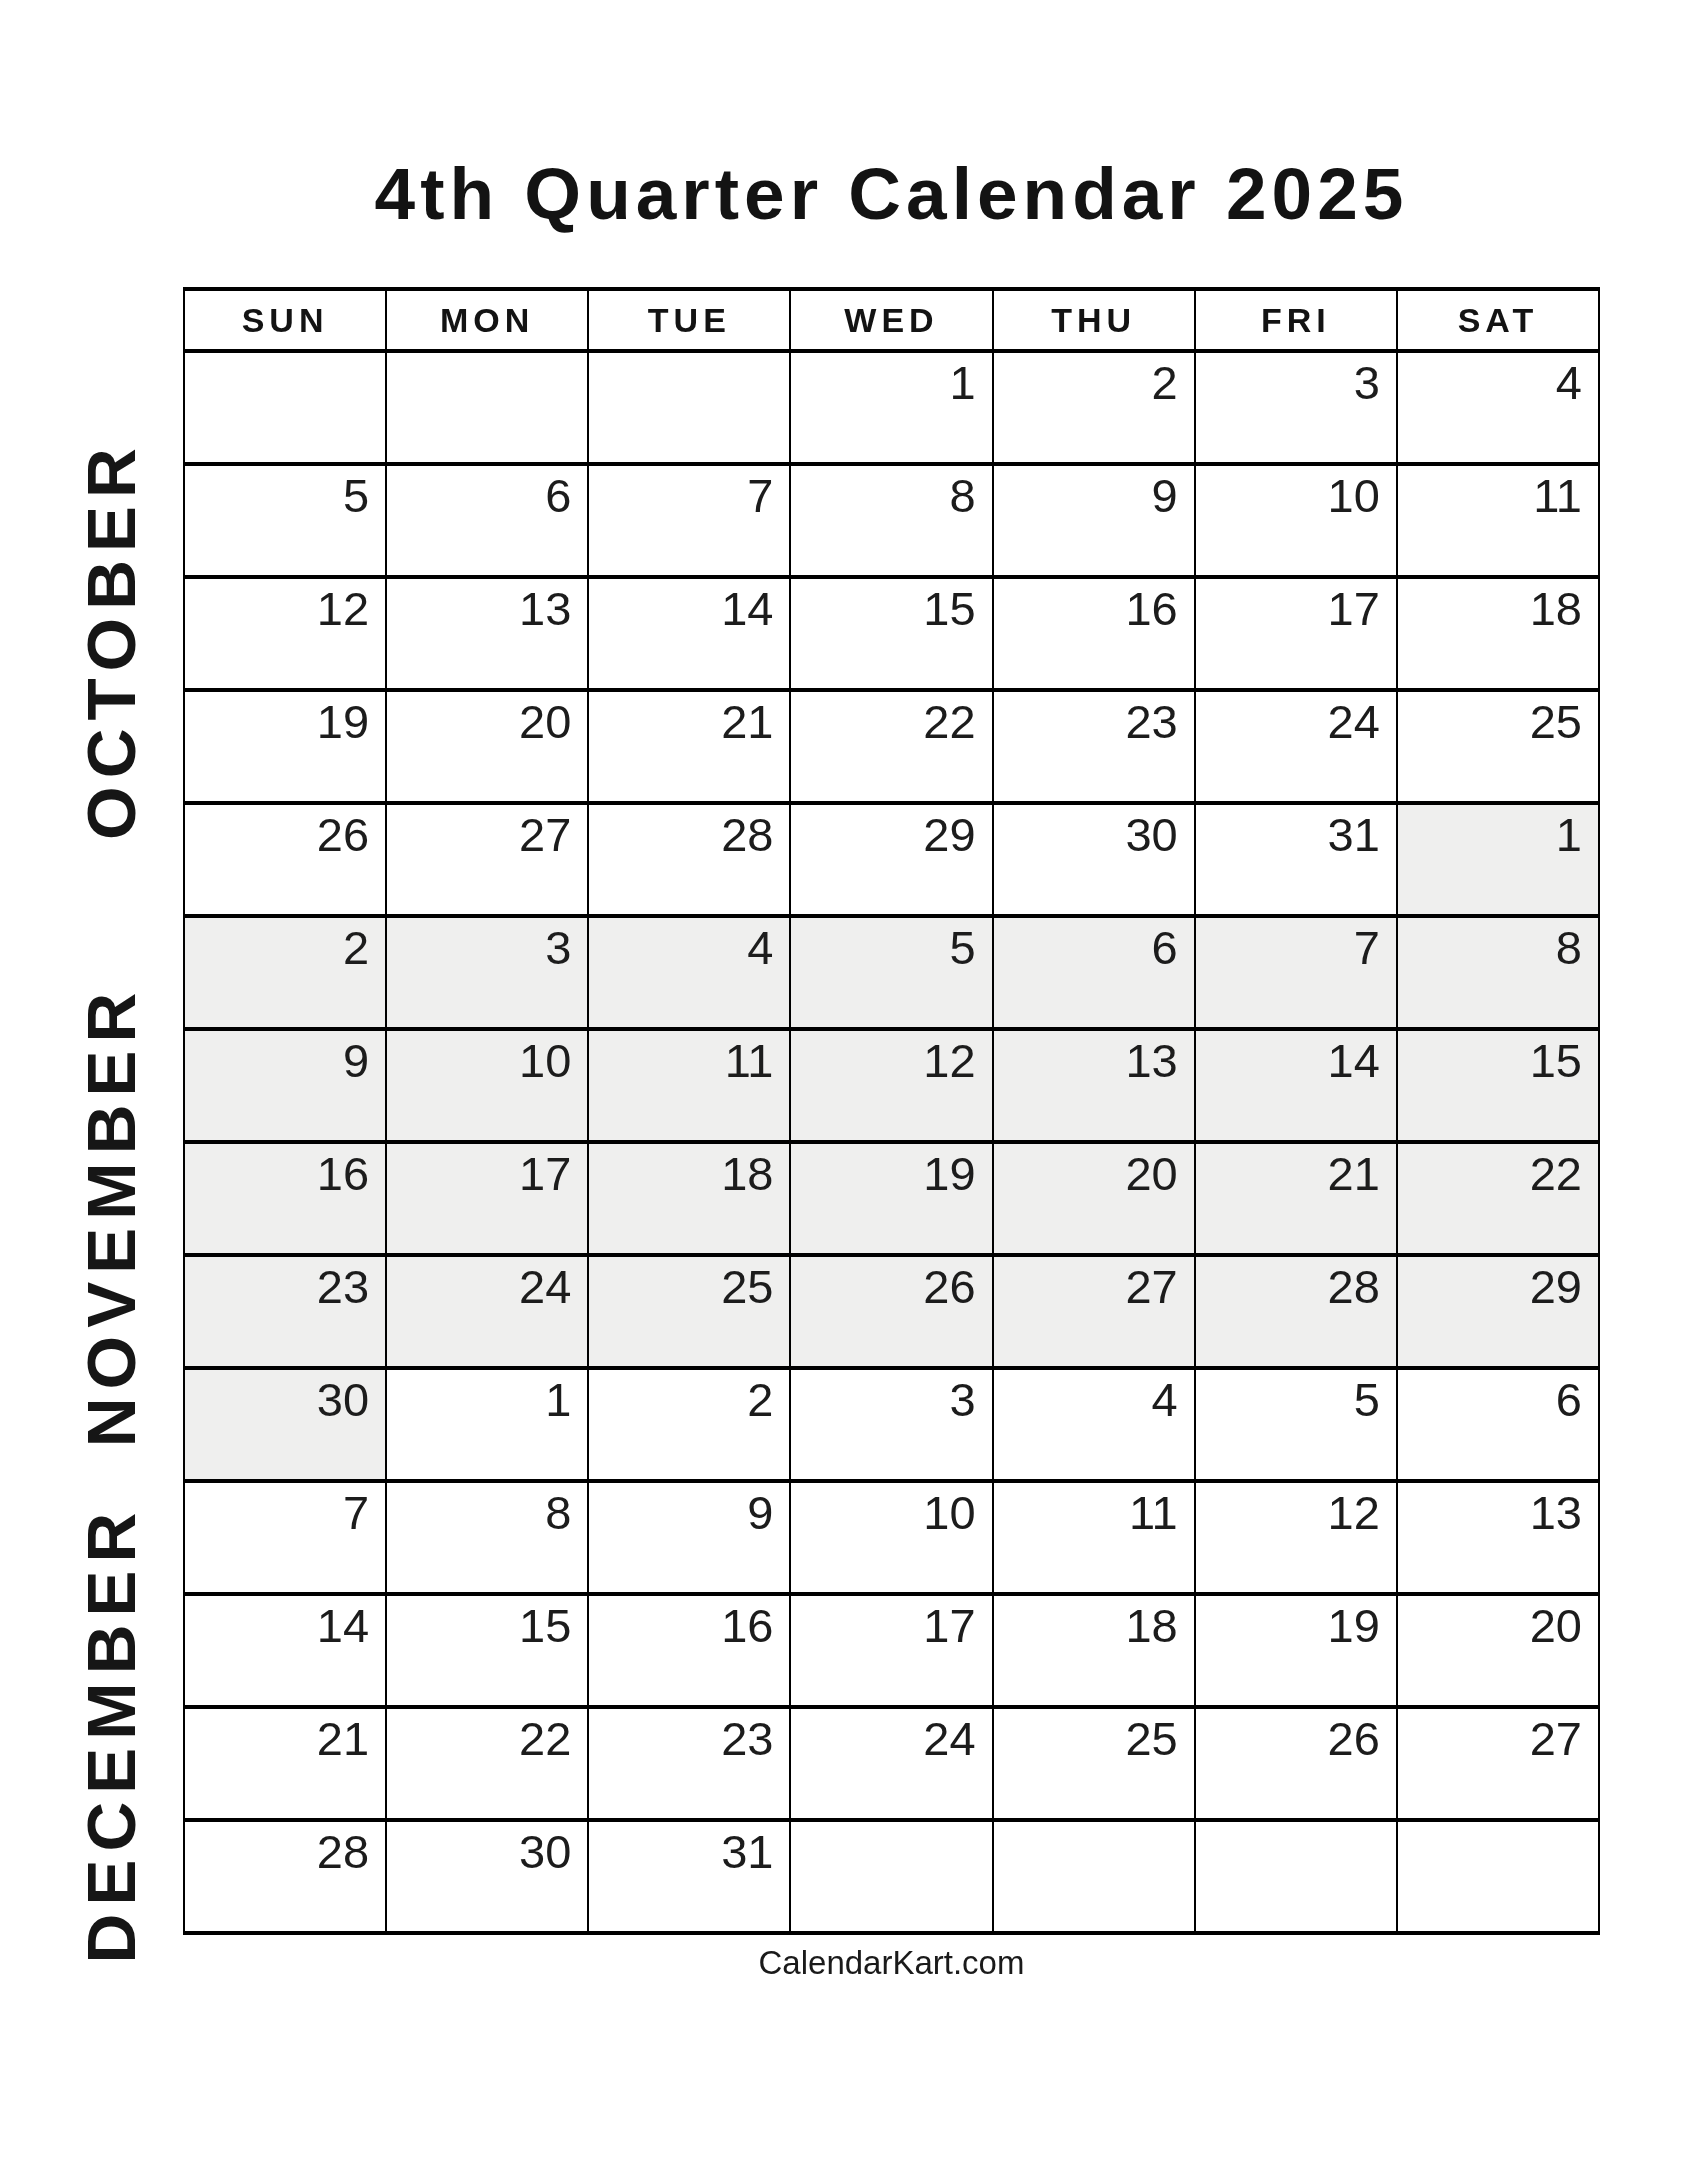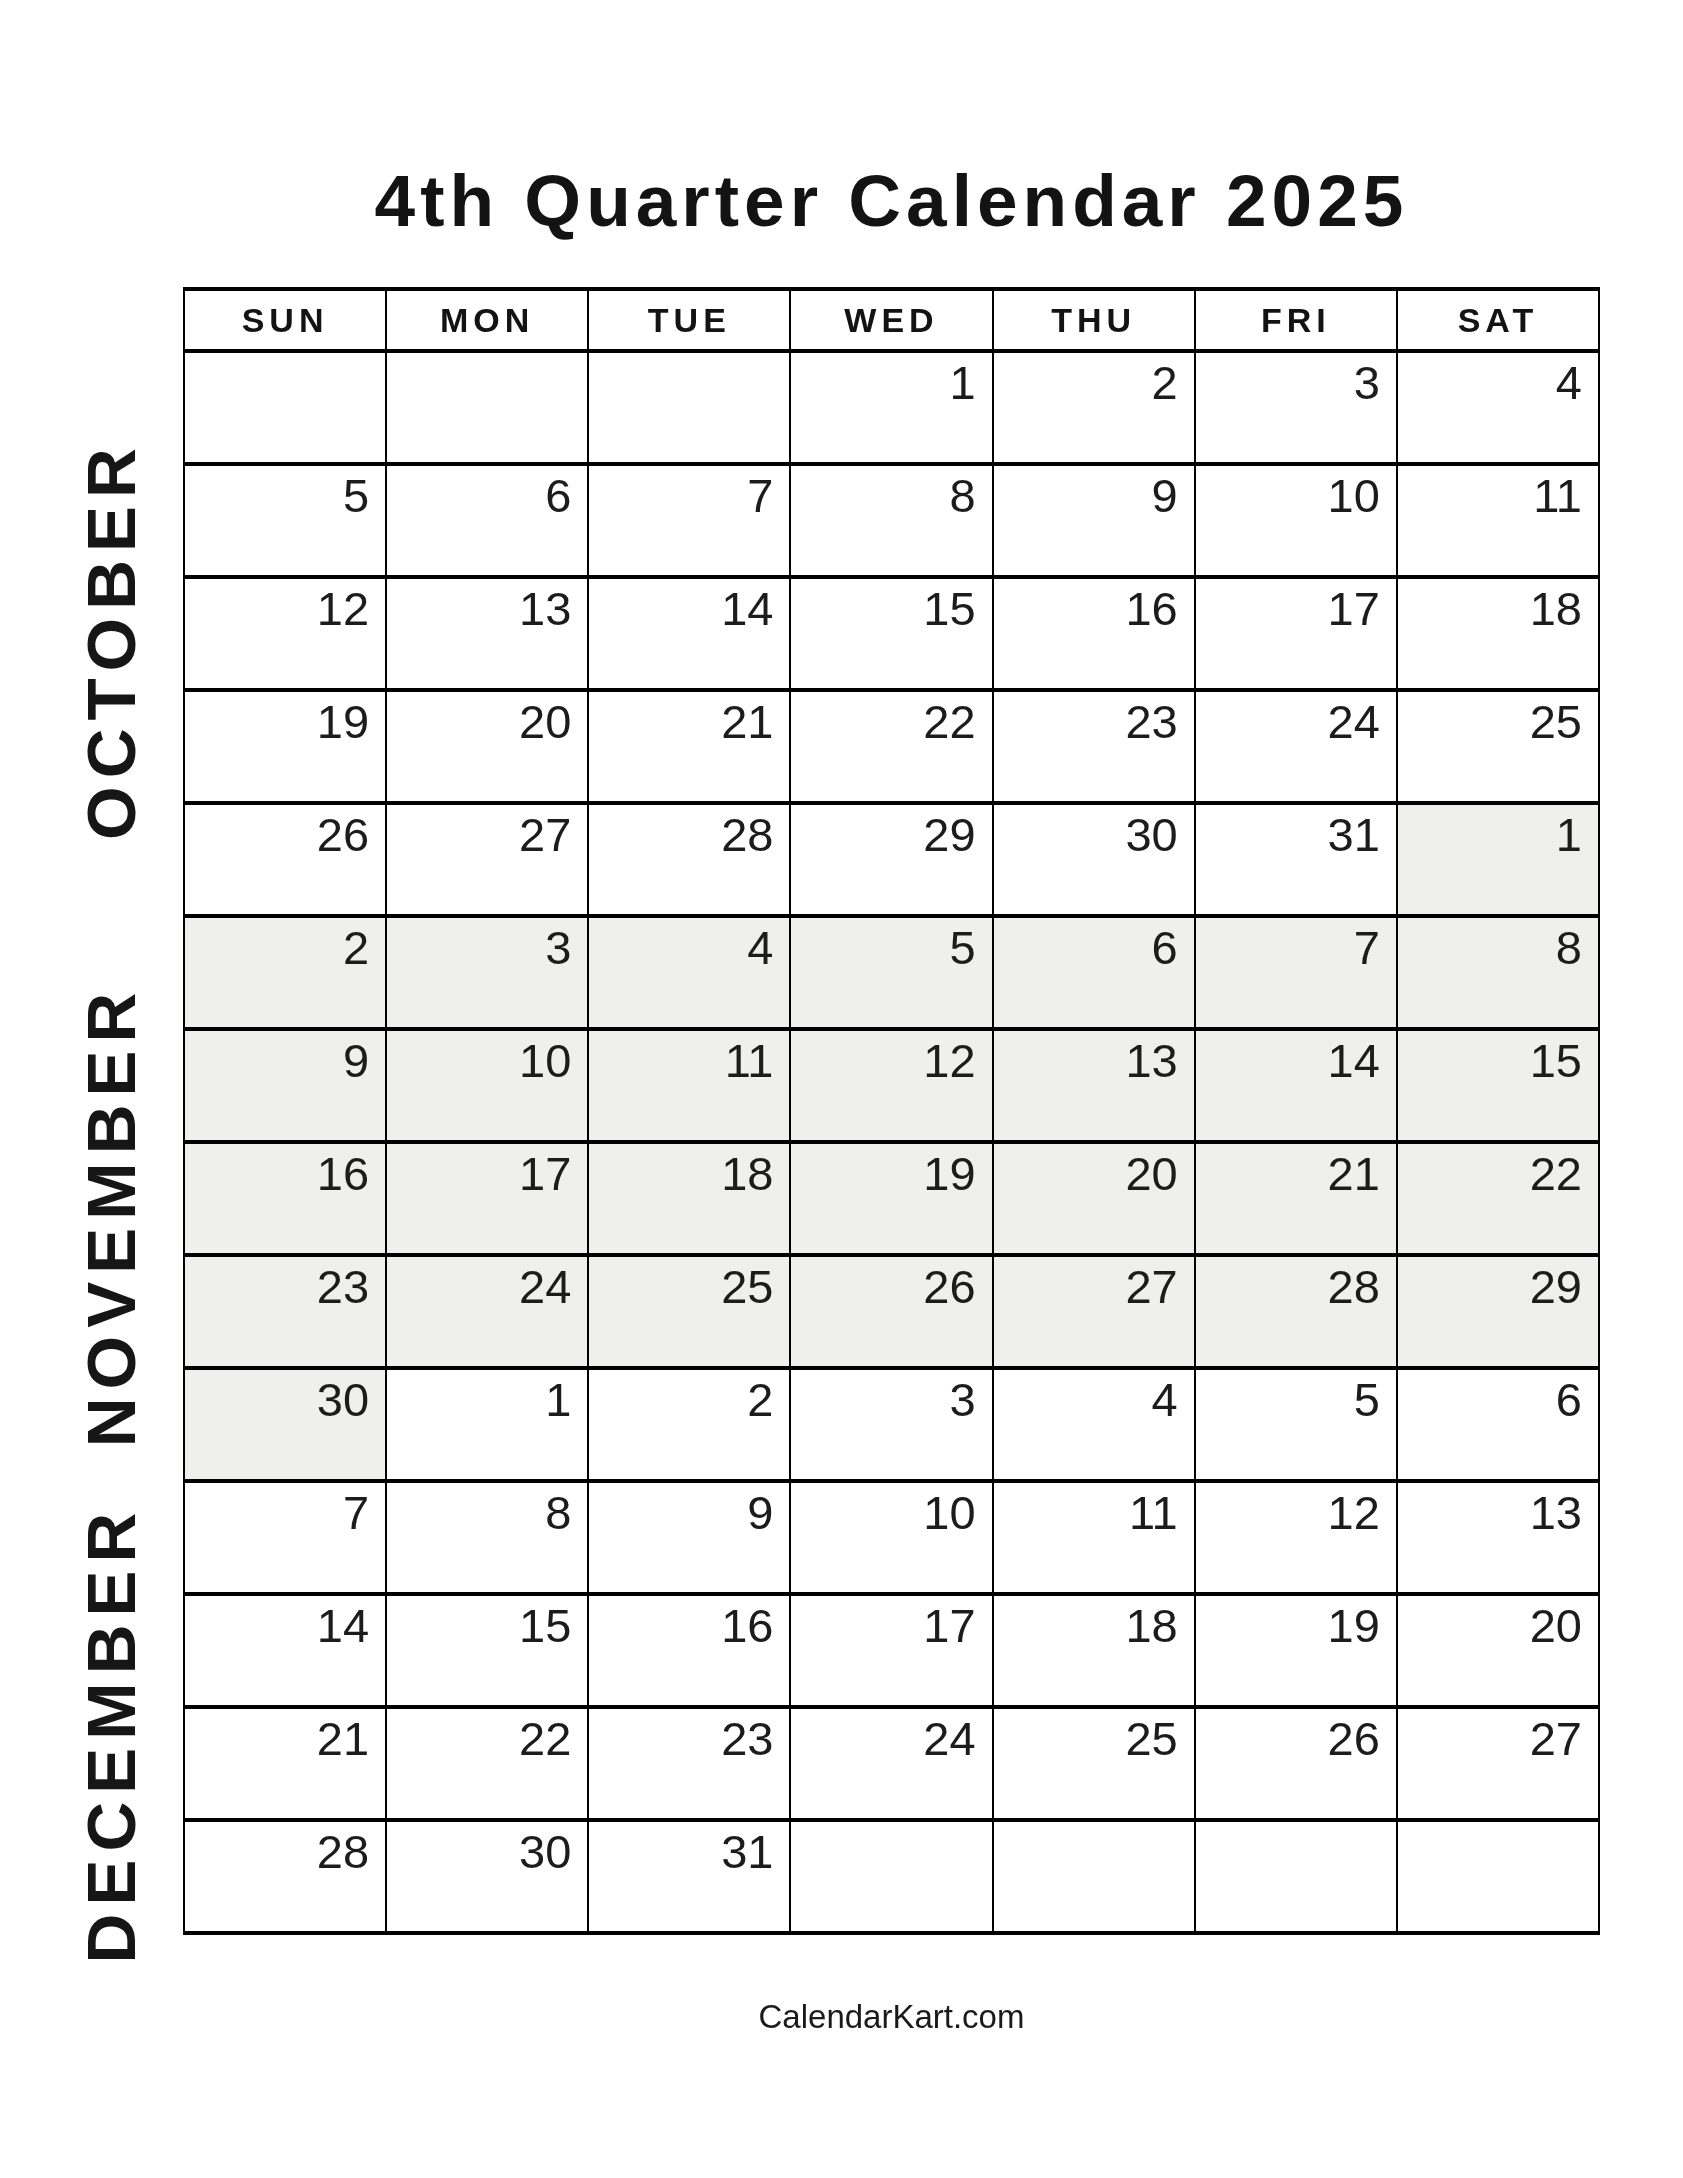--- a/index.html
+++ b/index.html
@@ -10,21 +10,21 @@
   body {
     width: 1683px;
     height: 2178px;
     position: relative;
     font-family: "Liberation Sans", sans-serif;
     color: #1c1c1c;
     overflow: hidden;
   }
   .title {
     position: absolute;
-    top: 159px;
+    top: 152px;
     left: 183px;
     width: 1417px;
     margin: 0;
     text-align: center;
     font-size: 73px;
     font-weight: bold;
     letter-spacing: 5px;
     color: #131313;
     white-space: nowrap;
   }
@@ -75,21 +75,21 @@
     font-size: 69px;
     font-weight: bold;
     letter-spacing: 8px;
     color: #161616;
   }
   #month-label-0 { top: 640px; }
   #month-label-1 { top: 1216px; }
   #month-label-2 { top: 1734px; }
   .footer {
     position: absolute;
-    top: 1998px;
+    top: 1944px;
     left: 183px;
     width: 1417px;
     text-align: center;
     font-size: 33px;
     font-weight: 400;
     color: #1a1a1a;
   }
 </style>
 </head>
 <body>

